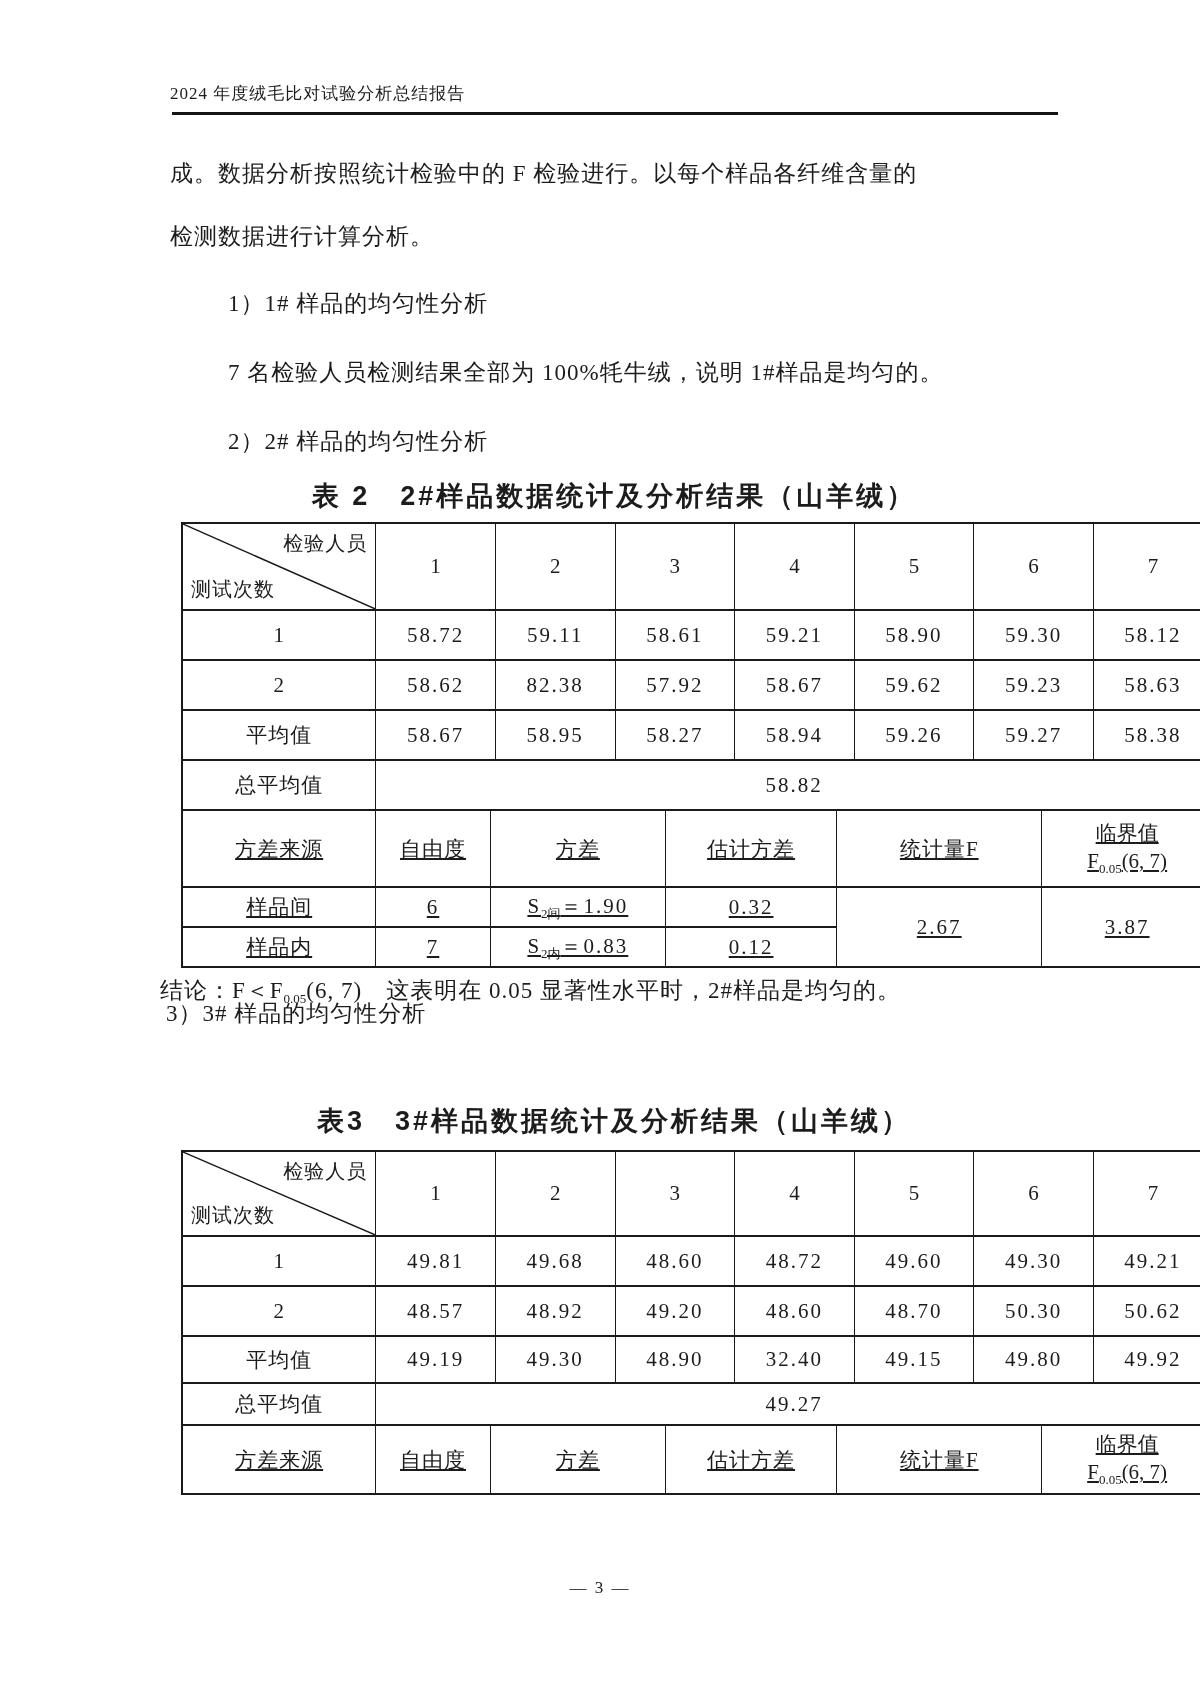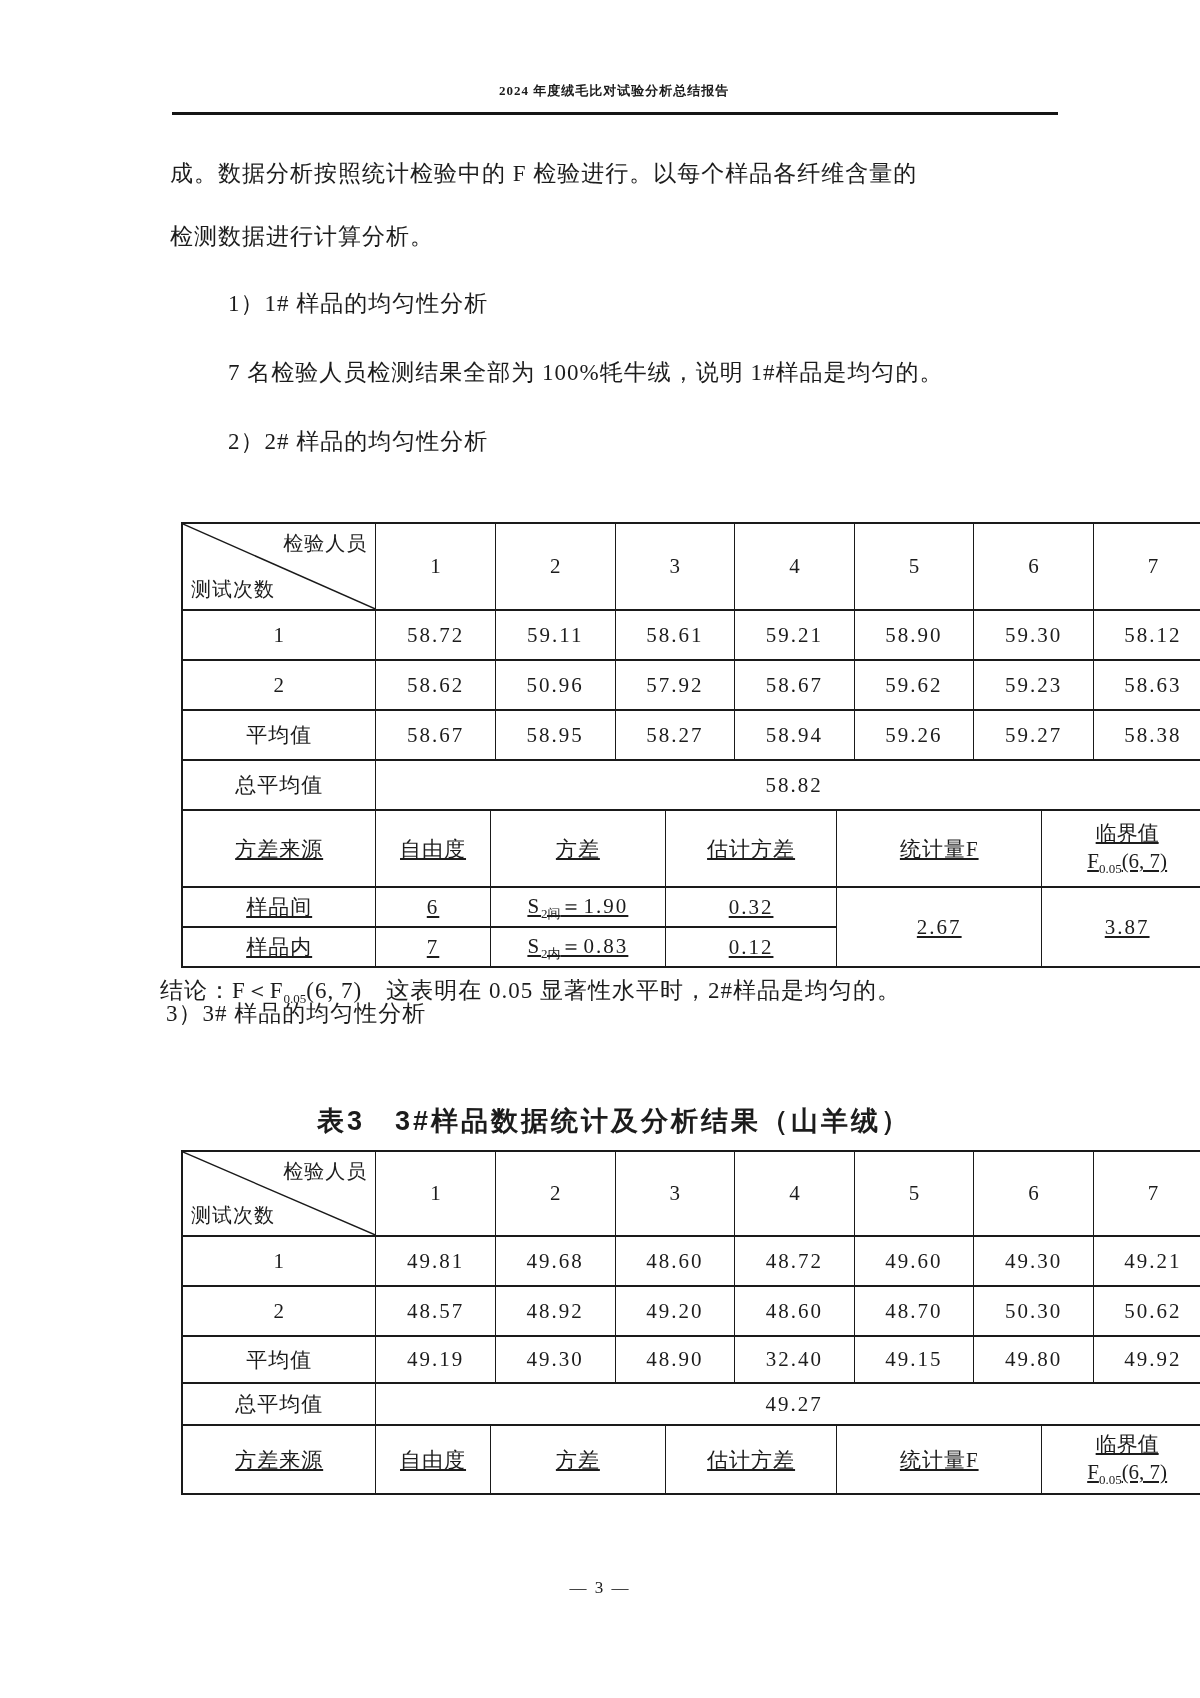--- a/index.html
+++ b/index.html
@@ -7,21 +7,21 @@
     position:relative;
     width:1200px;height:1698px;
     background:#ffffff;
     color:#1c1c1c;
     font-family:"Liberation Serif","DejaVu Serif",serif;
     overflow:hidden;
   }
   .abs{position:absolute;}
   .hdr-title{
     left:170px;width:888px;top:82px;
-    text-align:center;font-size:13px;font-weight:700;letter-spacing:1px;
+    text-align:left;font-size:17px;font-weight:400;letter-spacing:1px;
   }
   .hdr-rule{left:172px;width:886px;top:112px;height:3px;background:#151515;}
   .body-line{font-size:23px;letter-spacing:1px;white-space:nowrap;}
   .tbl-title{
     left:170px;width:888px;text-align:center;
     font-family:"Liberation Sans","DejaVu Sans",sans-serif;
     font-weight:bold;font-size:27px;letter-spacing:3px;white-space:nowrap;
   }
   .dtable{position:absolute;left:181px;width:866px;}
   .dtable table{
@@ -57,20 +57,21 @@
   <div class="abs hdr-title">2024 年度绒毛比对试验分析总结报告</div>
   <div class="abs hdr-rule"></div>
 
   <div class="abs body-line" style="left:170px;top:221px;">检测数据进行计算分析。</div>
   <div class="abs body-line" style="left:170px;top:158px;">成。数据分析按照统计检验中的 F 检验进行。以每个样品各纤维含量的</div>
 
   <div class="abs body-line" style="left:228px;top:288px;text-align:center;">1）1# 样品的均匀性分析</div>
   <div class="abs body-line" style="left:228px;top:357px;">7 名检验人员检测结果全部为 100%牦牛绒，说明 1#样品是均匀的。</div>
   <div class="abs body-line" style="left:228px;top:426px;">2）2# 样品的均匀性分析</div>
 
+  <div class="abs tbl-title" style="top:478px;">表 2　2#样品数据统计及分析结果（山羊绒）</div>
 
   <div class="dtable" style="top:522px;">
     <table class="upper">
       <colgroup>
         <col style="width:18.8%">
           <col style="width:11.6%">
           <col style="width:11.6%">
           <col style="width:11.6%">
         <col style="width:11.6%">
           <col style="width:11.6%">
@@ -100,21 +101,21 @@
         <td class="num">59.11</td>
         <td class="num">58.61</td>
         <td class="num">59.21</td>
         <td class="num">58.90</td>
         <td class="num">59.30</td>
         <td class="num">58.12</td>
       </tr>
       <tr class="h48">
         <td class="lbl">2</td>
         <td class="num">58.62</td>
-        <td class="num">50.96</td>
+        <td class="num">82.38</td>
         <td class="num">57.92</td>
         <td class="num">58.67</td>
         <td class="num">59.62</td>
         <td class="num">59.23</td>
         <td class="num">58.63</td>
       </tr>
       <tr class="h48">
         <td class="lbl">平均值</td>
         <td class="num">58.67</td>
         <td class="num">58.95</td>

